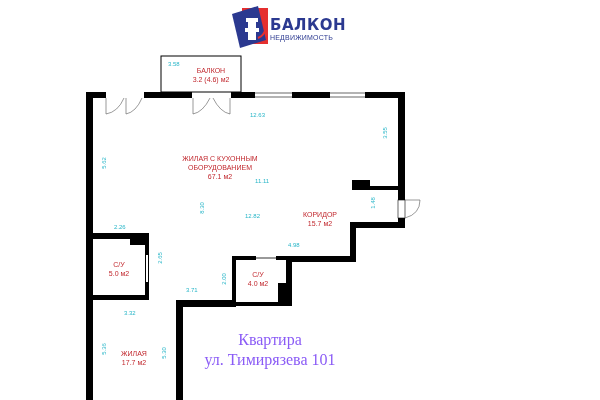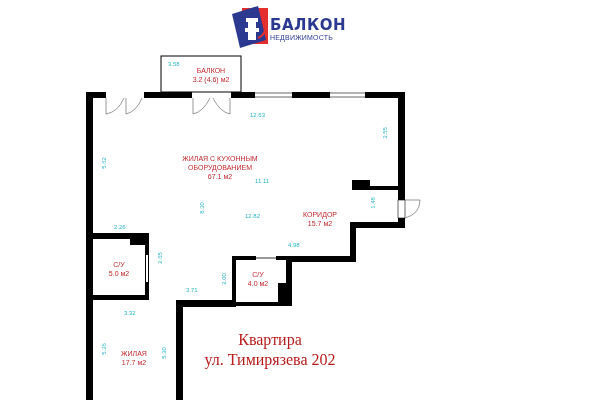--- a/index.html
+++ b/index.html
@@ -3,21 +3,21 @@
   <meta charset="utf-8">
   <style>
     html, body { margin: 0; padding: 0; background: #ffffff; }
     body { width: 600px; height: 400px; position: relative; overflow: hidden; font-family: "Liberation Sans", sans-serif; }
     .abs { position: absolute; }
     .logo-text-main { font-family: "DejaVu Sans", sans-serif; font-weight: bold; font-size: 15px; color: #2b3990; letter-spacing: 0.5px; }
     .logo-text-sub { font-family: "Liberation Sans", sans-serif; font-size: 7px; color: #2b3990; letter-spacing: 0.2px; }
     .room-label { color: #c1272d; font-size: 7px; text-align: center; line-height: 9px; font-family: "Liberation Sans", sans-serif; }
     .dim { color: #29b6c8; font-size: 6px; font-family: "Liberation Sans", sans-serif; }
     .dim.vert { transform: rotate(-90deg); transform-origin: center; }
-    .caption { font-family: "Liberation Serif", serif; font-size: 16px; color: #b91c1c; text-align: center; line-height: 20px; }
+    .caption { font-family: "Liberation Serif", serif; font-size: 16px; color: #8b5cf6; text-align: center; line-height: 20px; }
   </style>
 </head>
 <body>
 
 <div class="abs" style="left:228px; top:4px; width:150px; height:48px;">
   <svg width="46" height="46" viewBox="0 0 46 46" style="position:absolute; left:0; top:0;">
     <rect x="14" y="4" width="26" height="36" fill="#e52f2f"></rect>
     <polygon points="4,10 30,2 38,36 12,44" fill="#2b3990"></polygon>
     <path d="M18 14 h12 v4 h-2 v6 h3 v4 h-3 v8 h-8 v-8 h-3 v-4 h3 v-6 h-2 z" fill="#ffffff"></path>
     <path d="M30 34 q6 -2 8 -10" stroke="#e52f2f" stroke-width="2" fill="none"></path>
@@ -126,14 +126,14 @@
 <div class="abs dim vert" style="left:154px; top:255px;">2.65</div>
 <div class="abs dim" style="left:288px; top:242px;">4.98</div>
 <div class="abs dim vert" style="left:218px; top:276px;">2.00</div>
 <div class="abs dim" style="left:186px; top:287px;">3.71</div>
 <div class="abs dim" style="left:124px; top:310px;">3.32</div>
 <div class="abs dim vert" style="left:98px; top:346px;">5.36</div>
 <div class="abs dim vert" style="left:158px; top:350px;">5.30</div>
 
 <div class="abs caption" style="left:190px; top:330px; width:160px;">
   <div>Квартира</div>
-  <div>ул. Тимирязева 202</div>
+  <div>ул. Тимирязева 101</div>
 </div>
 
 </body></html>

